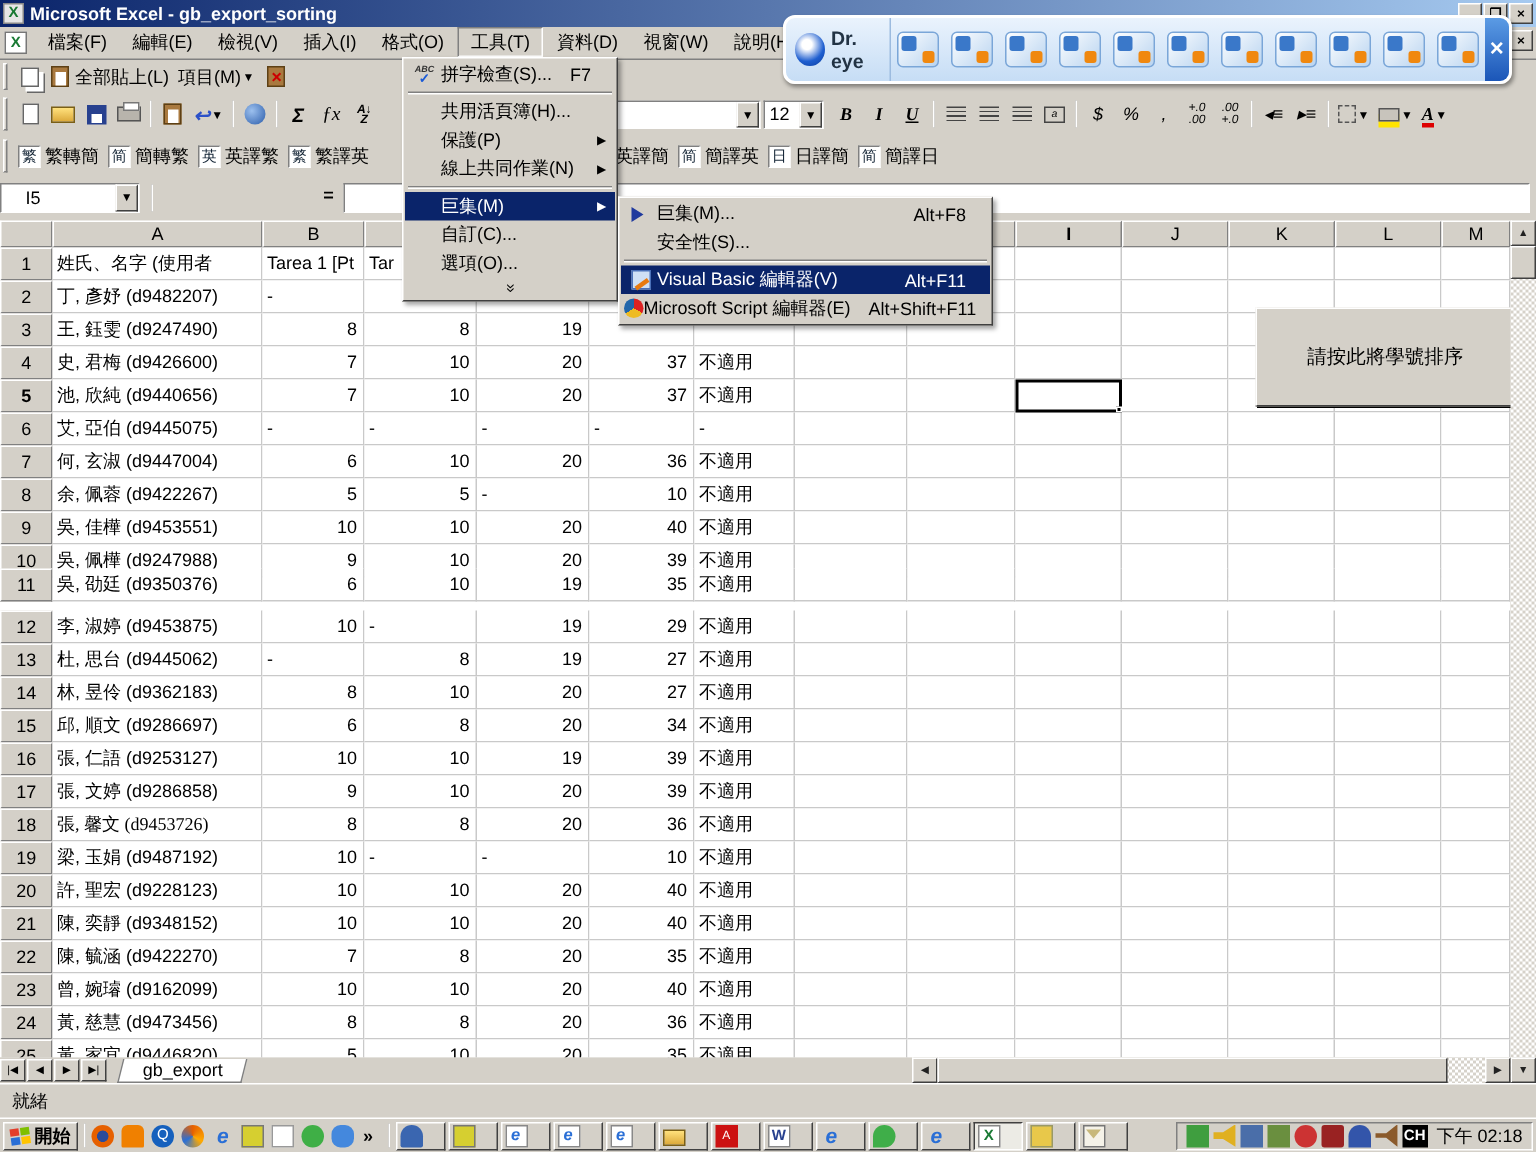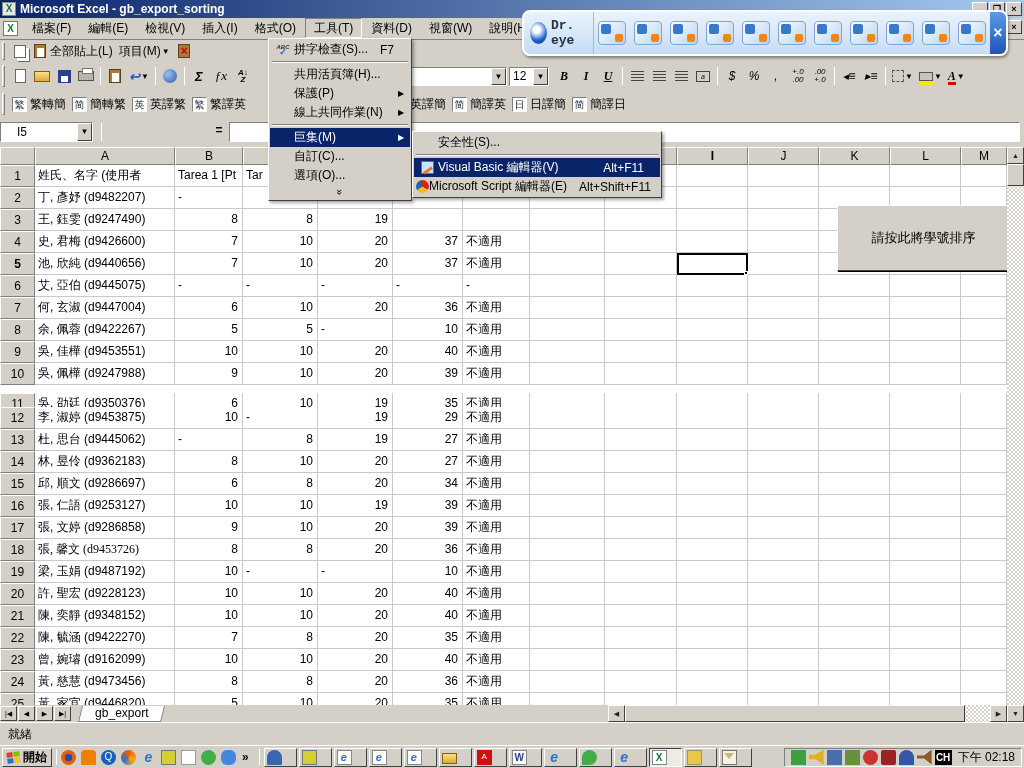--- a/index.html
+++ b/index.html
@@ -179,21 +179,21 @@
   .mi-script-editor-icon{width:13px;height:13px;border-radius:50%;background:conic-gradient(#d22 0 33%,#eb2 0 66%,#26a 0);}
 
   
   .dreye{position:absolute;left:522px;top:10px;width:486px;height:46px;z-index:60;
     border:2px solid #fff;border-radius:8px;background:linear-gradient(#eaf3fd,#c6ddf5);
     box-shadow:1px 2px 3px rgba(0,0,0,.4);display:flex;align-items:center;}
   .dreye-logo{width:100px;height:100%;display:flex;align-items:center;gap:4px;padding-left:6px;
     border-right:1px solid #9cbbdf;}
   .dreye-ball{width:22px;height:22px;border-radius:50%;background:radial-gradient(circle at 40% 35%,#fff 18%,#1f5fd0 60%,#0a3a9a);position:relative;}
   .dreye-ball:after{content:"";position:absolute;left:8px;top:6px;border:5px solid transparent;border-left:8px solid #f29а00;}
-  .dreye-name{font-size:13px;font-weight:bold;color:#234;font-family:Liberation Mono, monospace;}
+  .dreye-name{font-size:13px;font-weight:bold;color:#234;}
   .dr-ic{width:28px;height:24px;border-radius:4px;background:linear-gradient(135deg,#fdfeff,#b9d4f0);
     border:1px solid #7aa6d8;position:relative;margin:0 4px;}
   .dr-ic:after{content:"";position:absolute;right:2px;bottom:2px;width:8px;height:8px;background:#f0880f;border-radius:2px;}
   .dr-ic:before{content:"";position:absolute;left:2px;top:2px;width:10px;height:10px;background:#3a78c9;border-radius:2px;}
   .dreye-cap{margin-left:auto;width:24px;height:100%;border-radius:0 6px 6px 0;
     background:linear-gradient(#5b9be4,#1b56b8);color:#fff;text-align:center;line-height:42px;font-weight:bold;}
 </style>
 </head>
 <body>
 
@@ -566,21 +566,21 @@
         <div class="cell num" style="width: 70px;">39</div>
         <div class="cell txt" style="width: 67px;">不適用</div>
         <div class="cell txt" style="width: 75px;"></div>
         <div class="cell txt" style="width: 72px;"></div>
         <div class="cell txt" style="width: 71px;"></div>
         <div class="cell txt" style="width: 71px;"></div>
         <div class="cell txt" style="width: 71px;"></div>
         <div class="cell txt" style="width: 71px;"></div>
         <div class="cell txt" style="width: 46px;"></div>
       </div>
-      <div class="grow" style="top: 246px;">
+      <div class="grow" style="top: 232px;">
         <div class="hdr rowhdr">11</div>
         <div class="cell txt" style="width: 140px;">吳, 劭廷 (d9350376)</div>
         <div class="cell num" style="width: 68px;">6</div>
         <div class="cell num" style="width: 75px;">10</div>
         <div class="cell num" style="width: 75px;">19</div>
         <div class="cell num" style="width: 70px;">35</div>
         <div class="cell txt" style="width: 67px;">不適用</div>
         <div class="cell txt" style="width: 75px;"></div>
         <div class="cell txt" style="width: 72px;"></div>
         <div class="cell txt" style="width: 71px;"></div>
@@ -966,20 +966,27 @@
       </div>
       <div class="mitem">
         <span class="gutter"></span>
         <span class="lbl">選項(O)...</span>
       </div>
       <div class="mchev"><span>»</span></div>
     </div>
 
   <div class="menu" id="menu-macro" style="left:412px;top:131px;width:250px;">
       <div class="mitem">
+        <span class="gutter">
+          <i class="ic mi-run-macro-icon"></i>
+        </span>
+        <span class="lbl">巨集(M)...</span>
+        <span class="short">Alt+F8</span>
+      </div>
+      <div class="mitem">
         <span class="gutter"></span>
         <span class="lbl">安全性(S)...</span>
       </div>
       <div class="msep"></div>
       <div class="mitem sel">
         <span class="gutter">
           <i class="ic mi-vb-editor-icon"></i>
         </span>
         <span class="lbl">Visual Basic 編輯器(V)</span>
         <span class="short">Alt+F11</span>

